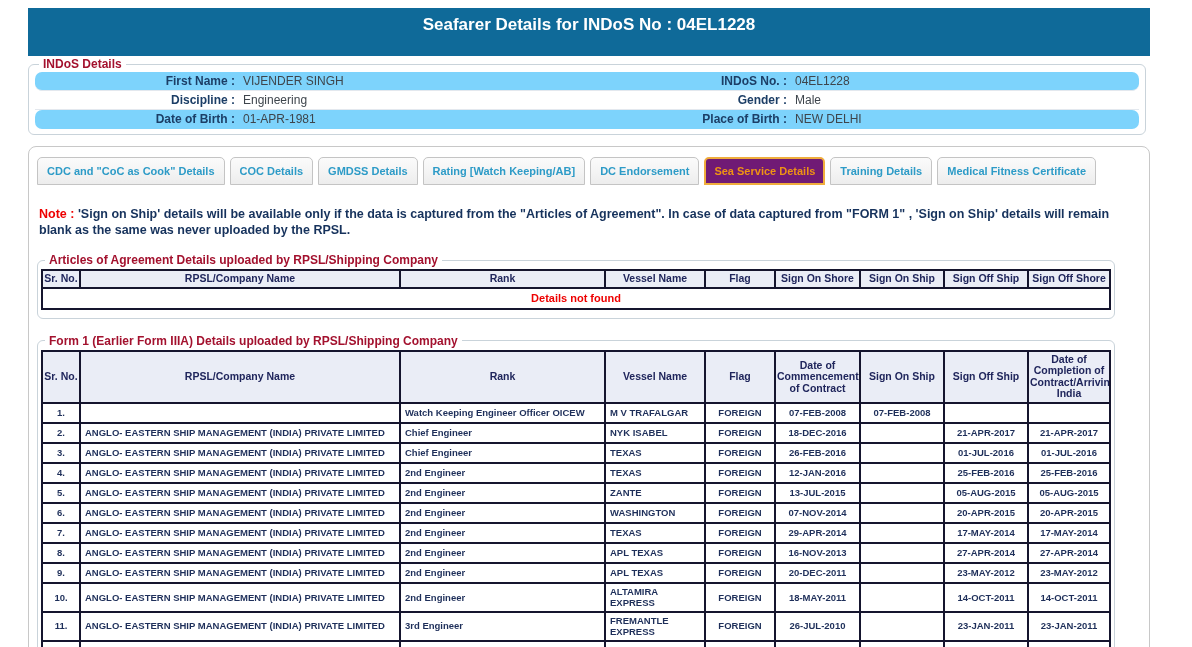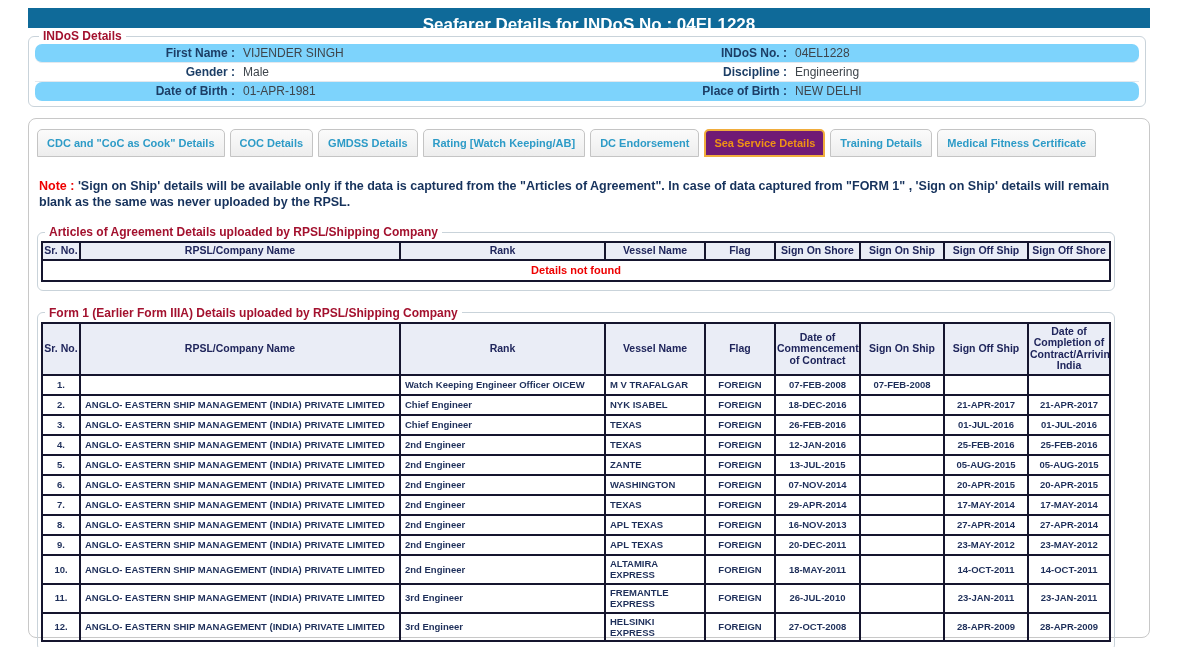--- a/index.html
+++ b/index.html
@@ -1,21 +1,21 @@
 <!DOCTYPE html>
 <html><head>
 <meta charset="utf-8">
 <style>
   * { margin:0; padding:0; box-sizing:border-box; }
   html,body { width:1192px; height:647px; background:#ffffff; overflow:hidden;
     font-family:"Liberation Sans","DejaVu Sans",sans-serif; }
   .page { position:relative; width:1192px; height:647px; }
 
   
-  .title-bar { margin:8px 0 0 28px; width:1122px; height:20px; background:#0F6A99;
+  .title-bar { margin:8px 0 0 28px; width:1122px; height:48px; background:#0F6A99;
     color:#ffffff; font-size:17px; font-weight:bold; text-align:center; line-height:33px; }
 
   
   fieldset { border:1px solid #c9d3da; border-radius:6px; }
   legend { color:#A3112E; font-weight:bold; font-size:12px; padding:0 4px; margin-left:4px; }
   .indos-fieldset { margin:1px 0 0 28px; width:1118px; padding:1px 6px 5px 6px; background:#fff; }
   .indos-row { display:flex; height:19px; line-height:19px; border-bottom:1px solid #e3e8ee; }
   .indos-row:last-child { border-bottom:none; }
   .indos-row.alt { background:#7dd3fc;border-radius:7px; }
   .indos-cell { display:flex; width:50%; }
@@ -65,26 +65,26 @@
         <span class="f-label">First Name :</span>
         <span class="f-value">VIJENDER SINGH</span>
       </div>
       <div class="indos-cell">
         <span class="f-label">INDoS No. :</span>
         <span class="f-value">04EL1228</span>
       </div>
     </div>
     <div class="indos-row">
       <div class="indos-cell">
+        <span class="f-label">Discipline :</span>
+        <span class="f-value">Engineering</span>
+      </div>
+      <div class="indos-cell">
         <span class="f-label">Gender :</span>
         <span class="f-value">Male</span>
-      </div>
-      <div class="indos-cell">
-        <span class="f-label">Discipline :</span>
-        <span class="f-value">Engineering</span>
       </div>
     </div>
     <div class="indos-row alt">
       <div class="indos-cell">
         <span class="f-label">Date of Birth :</span>
         <span class="f-value">01-APR-1981</span>
       </div>
       <div class="indos-cell">
         <span class="f-label">Place of Birth :</span>
         <span class="f-value">NEW DELHI</span>

